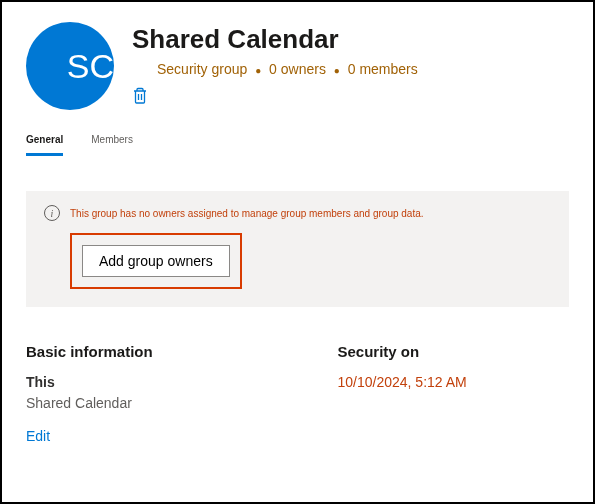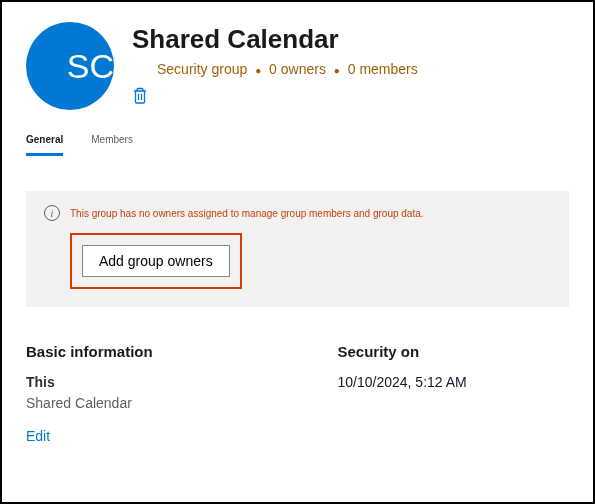--- a/index.html
+++ b/index.html
@@ -135,21 +135,21 @@
       margin-bottom: 4px;
     }
     .field-value {
       font-size: 14px;
       color: #605e5c;
       margin-bottom: 14px;
       line-height: 1.4;
     }
     .created-value {
       font-size: 14px;
-      color: #0f172a;
+      color: #c2410c;
     }
     .edit-link {
       color: #0078d4;
       font-size: 14px;
       cursor: pointer;
     }
   </style>
 </head>
 <body>
 

